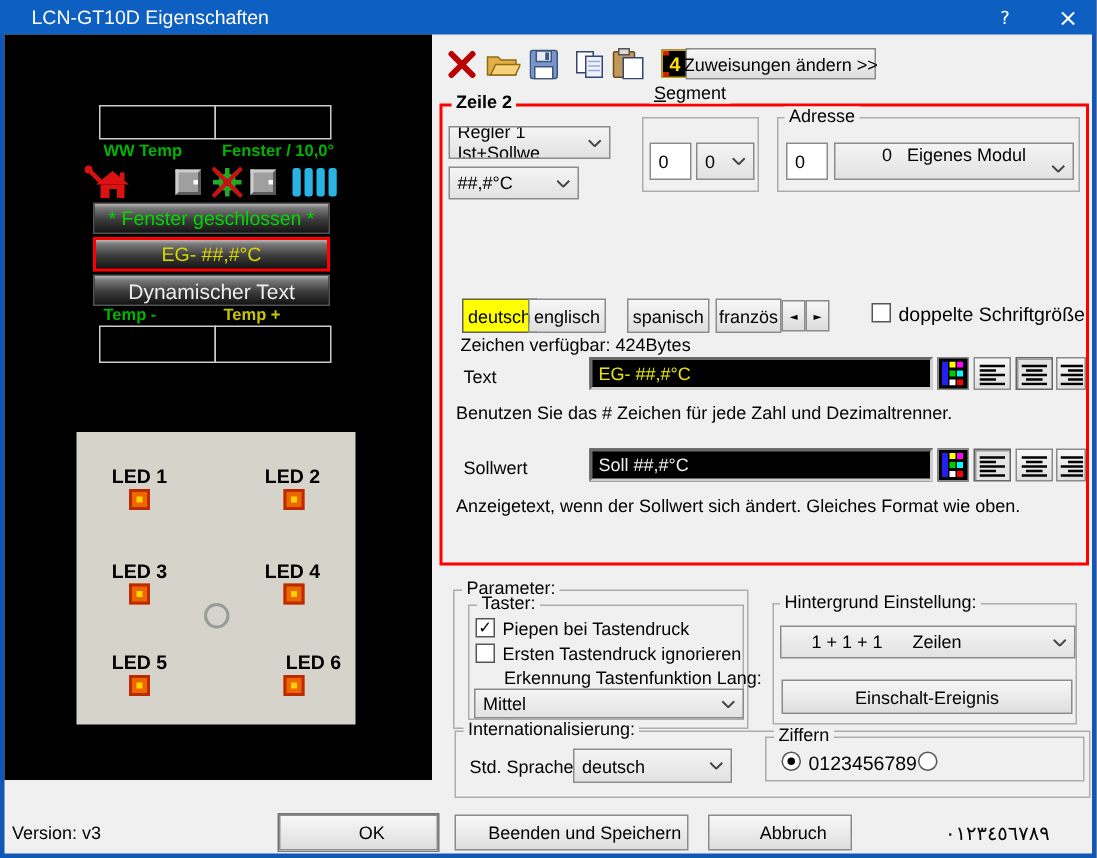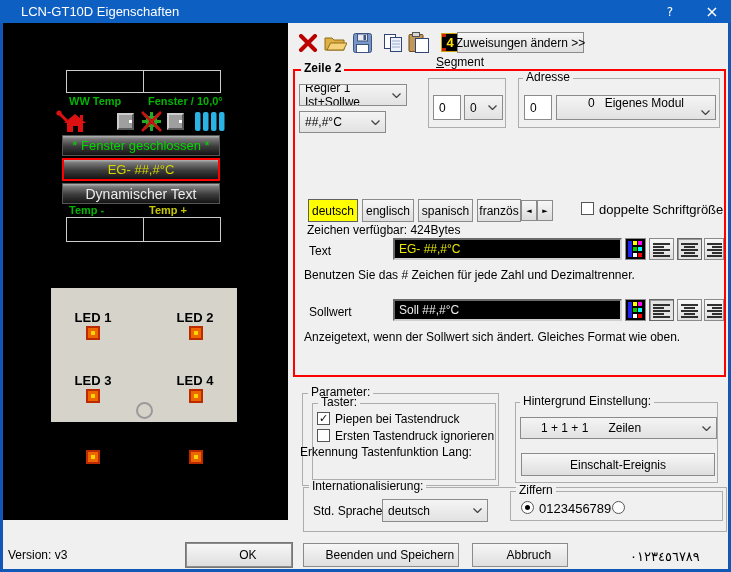--- a/index.html
+++ b/index.html
@@ -54,21 +54,21 @@
   .pvbox { position:absolute; border:1px solid #cccccc; }
   .pvlbl { position:absolute; font-weight:bold; font-size:11px; white-space:nowrap; }
   .pvbar { position:absolute; left:59px; width:158px; height:21px;
     background:linear-gradient(180deg,#b6b6b6 0%,#7a7a7a 14%,#3c3c3c 55%,#141414 100%);
     border:1px solid #555; display:flex; align-items:center; justify-content:center;
     font-size:13px; white-space:nowrap; }
   .graysq { position:absolute; width:17px; height:17px; background:#9f9f9f;
     border-top:2px solid #cdcdcd; border-left:2px solid #cdcdcd;
     border-right:2px solid #5b5b5b; border-bottom:2px solid #5b5b5b; }
   .graysq::after { content:""; position:absolute; right:0px; top:5px; width:3px; height:3px; background:#fff; }
-  .ledpanel { position:absolute; left:48px; top:265px; width:186px; height:134px; background:#d6d3cb; }
+  .ledpanel { position:absolute; left:48px; top:265px; width:186px; height:195px; background:#d6d3cb; }
   .ledlbl { position:absolute; width:60px; text-align:center; font-weight:bold; font-size:13px; color:#000; }
   .ledsq { position:absolute; width:14px; height:14px; background:#ee6600;
     border:2px solid #bb2a00; }
   .ledsq::after { content:""; position:absolute; left:3px; top:3px; width:4px; height:4px; background:#ffd400; }
   .pvcircle { position:absolute; left:85px; top:114px; width:17px; height:17px;
     border:2px solid #9a9a9a; border-radius:50%; }
   
   .redgroup { position:absolute; left:293px; top:69px; width:433px; height:308px;
     border:2px solid #ff0000; }
   .toolicon { position:absolute; }
@@ -234,21 +234,21 @@
     <span>0</span>
   </div>
   <div class="combo" style="left:556px; top:95px; width:160px; height:25px;flex-direction:column;">
     <span class="pre">0   Eigenes Modul</span>
     <svg class="chev" width="9" height="5">
         <polyline points="0.5,0.5 4.5,4.5 8.5,0.5" fill="none" stroke="#444" stroke-width="1.3"></polyline>
       </svg>
   </div>
 
   <div class="tab active" style="left:308px; top:199px; width:50px; height:23px;">deutsch</div>
-  <div class="tab" style="left:362px; top:199px; width:52px; height:23px;">englisch</div>
+  <div class="tab" style="left:352px; top:199px; width:52px; height:23px;">englisch</div>
   <div class="tab" style="left:418px; top:199px; width:55px; height:23px;">spanisch</div>
   <div class="tab" style="left:477px; top:199px; width:44px; height:23px;">französ</div>
   <div class="spin" style="left:521px; top:200px; width:16px; height:21px;">◄</div>
   <div class="spin" style="left:537px; top:200px; width:16px; height:21px;">►</div>
 
   <span class="checkbox" style="left:581px; top:202px;"></span>
   <span class="lbl" style="left:599px; top:203px; font-size:13px;">doppelte Schriftgröße</span>
 
   <span class="lbl" style="left:307px; top:224px;">Zeichen verfügbar: 424Bytes</span>
 
@@ -354,21 +354,27 @@
 
   <div class="groupbox" style="left:302px; top:393px; width:197px; height:93px;"></div>
   <span class="cap" style="left:308px; top:386px;">Parameter:</span>
   <div class="groupbox" style="left:312px; top:403px; width:184px; height:77px;"></div>
   <span class="cap" style="left:318px; top:396px;">Taster:</span>
 
   <span class="checkbox" style="left:317px; top:412px;">✓</span>
   <span class="lbl" style="left:335px; top:413px;">Piepen bei Tastendruck</span>
   <span class="checkbox" style="left:317px; top:429px;"></span>
   <span class="lbl" style="left:335px; top:430px;">Ersten Tastendruck ignorieren</span>
-  <span class="lbl" style="left:300px; top:446px;">Erkennung Tastenfunktion Lang:</span>
+  <span class="lbl" style="left:336px; top:446px;">Erkennung Tastenfunktion Lang:</span>
+  <div class="combo" style="left:316px; top:459px; width:180px; height:20px;">
+    <span>Mittel</span>
+    <svg class="chev" width="9" height="5">
+        <polyline points="0.5,0.5 4.5,4.5 8.5,0.5" fill="none" stroke="#444" stroke-width="1.3"></polyline>
+      </svg>
+  </div>
 
   <div class="groupbox" style="left:515px; top:402px; width:203px; height:81px;"></div>
   <span class="cap" style="left:520px; top:395px;">Hintergrund Einstellung:</span>
   <div class="combo" style="left:520px; top:417px; width:197px; height:22px;padding-left:20px;">
     <span class="pre">1 + 1 + 1      Zeilen</span>
     <svg class="chev" width="9" height="5">
         <polyline points="0.5,0.5 4.5,4.5 8.5,0.5" fill="none" stroke="#444" stroke-width="1.3"></polyline>
       </svg>
   </div>
   <div class="btn" style="left:521px; top:453px; width:194px; height:23px;">

